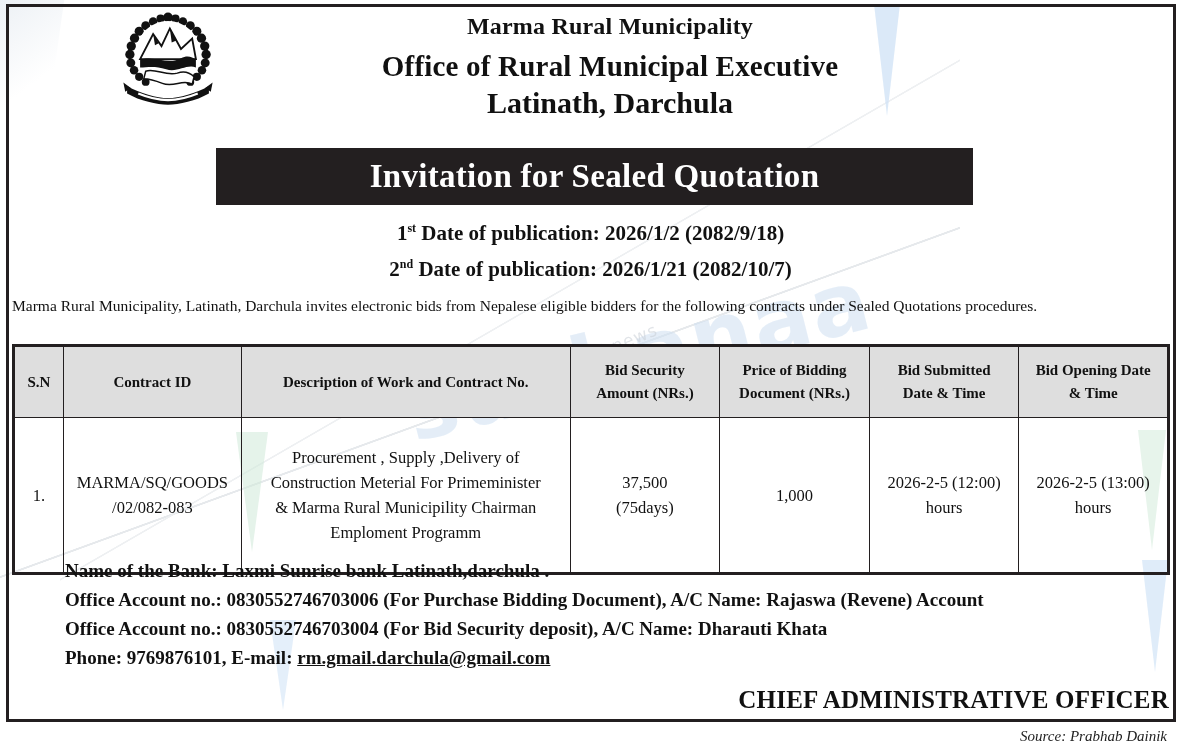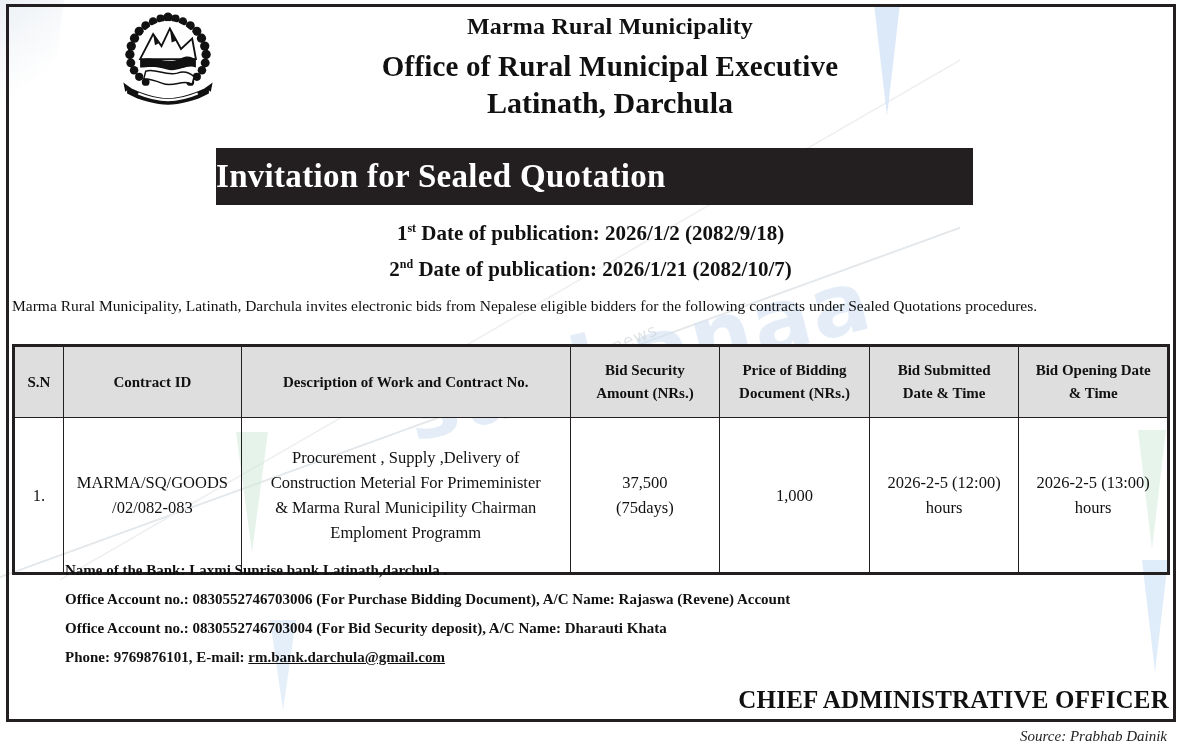--- a/index.html
+++ b/index.html
@@ -89,21 +89,21 @@
 
   .org-block { position: absolute; left: 230px; top: 6px; width: 760px; text-align: center; }
   .org-l1 { font-size: 24px; font-weight: 700; line-height: 40px; letter-spacing: .2px; color:#111; }
   .org-l2 { font-size: 29px; font-weight: 700; line-height: 40px; letter-spacing: .2px; color:#111; }
   .org-l3 { font-size: 30px; font-weight: 700; line-height: 34px; color:#111; }
 
   .title-band {
     position: absolute; left: 216px; top: 148px;
     width: 757px; height: 57px;
     background: #231f20;
-    display: flex; align-items: center; justify-content: flex-start;
+    display: flex; align-items: center; justify-content: center;
   }
   .title-band span {
     color: #ffffff; font-size: 33px; font-weight: 700; letter-spacing: .3px;
   }
 
   .pubdate {
     position: absolute; width: 100%; text-align: center;
     font-size: 21px; font-weight: 700; color: #111;
   }
   .pubdate sup { font-size: 12px; vertical-align: super; margin-top: 9px; }
@@ -142,21 +142,21 @@
   td.c-cid { width: 178px; }
   td.c-desc { width: 330px; }
   td.c-sec { width: 150px; }
   td.c-price { width: 150px; }
   td.c-sub { width: 150px; }
   td.c-open { width: 150px; }
 
   
   .bank-info {
     position: absolute; left: 65px; top: 556px; width: 1060px;
-    font-size: 15px; font-weight: 700; color:#111; line-height: 29px;
+    font-size: 19px; font-weight: 700; color:#111; line-height: 29px;
   }
   .bank-info div { white-space: nowrap; }
   .email-link { text-decoration: underline; color:#111; }
 
   .cao {
     position: absolute; right: 12px; top: 686px;
     font-size: 25px; font-weight: 700; color:#111; letter-spacing: .2px;
   }
 
   .source {
@@ -304,21 +304,21 @@
             </td>
           </tr>
         </tbody>
       </table>
     </div>
 
     <div class="bank-info">
       <div>Name of the Bank: Laxmi Sunrise bank  Latinath,darchula        .</div>
       <div>Office Account no.: 0830552746703006  (For Purchase Bidding Document), A/C Name: Rajaswa (Revene) Account</div>
       <div>Office Account no.: 0830552746703004 (For Bid Security deposit), A/C Name:  Dharauti Khata</div>
-      <div><span>Phone: 9769876101, E-mail: </span><a class="email-link" href="#">rm.bank.darchula@gmail.com</a></div>
+      <div><span>Phone: 9769876101, E-mail: </span><a class="email-link" href="#">rm.gmail.darchula@gmail.com</a></div>
     </div>
 
     <div class="cao">CHIEF ADMINISTRATIVE OFFICER</div>
 
   </div>
 
   <div class="source">Source: Prabhab Dainik</div>
 
 </div>
 

